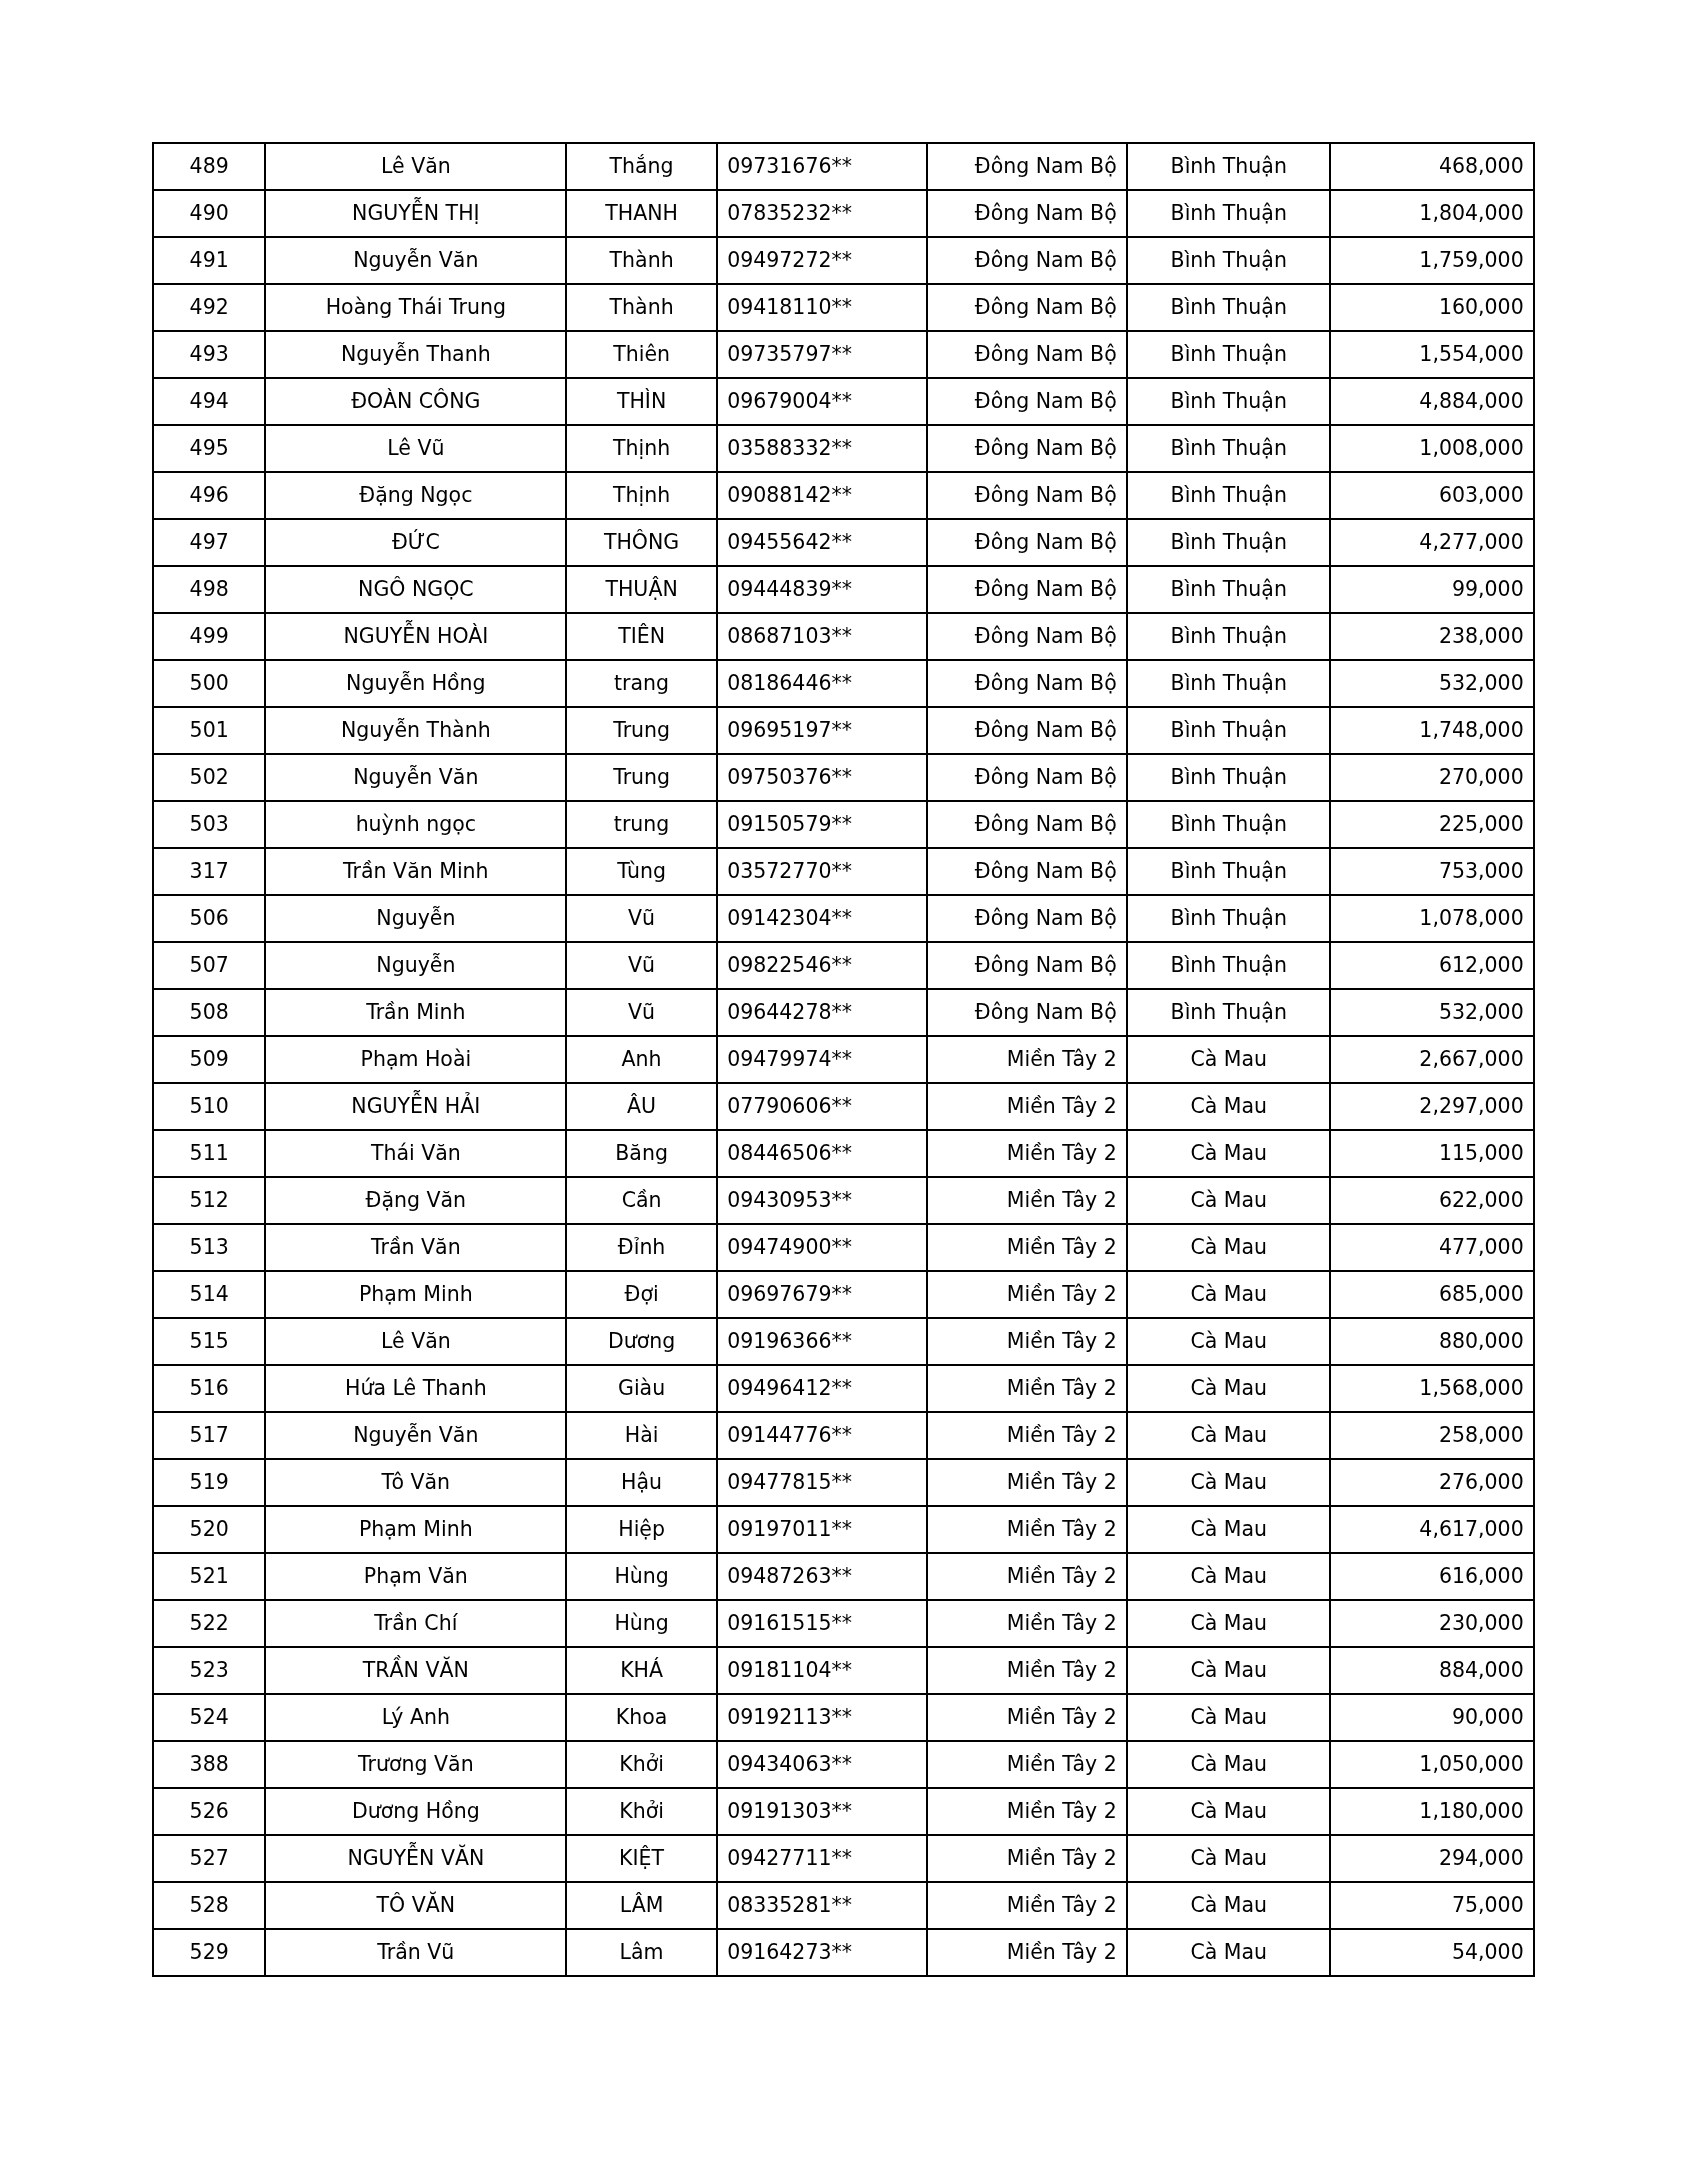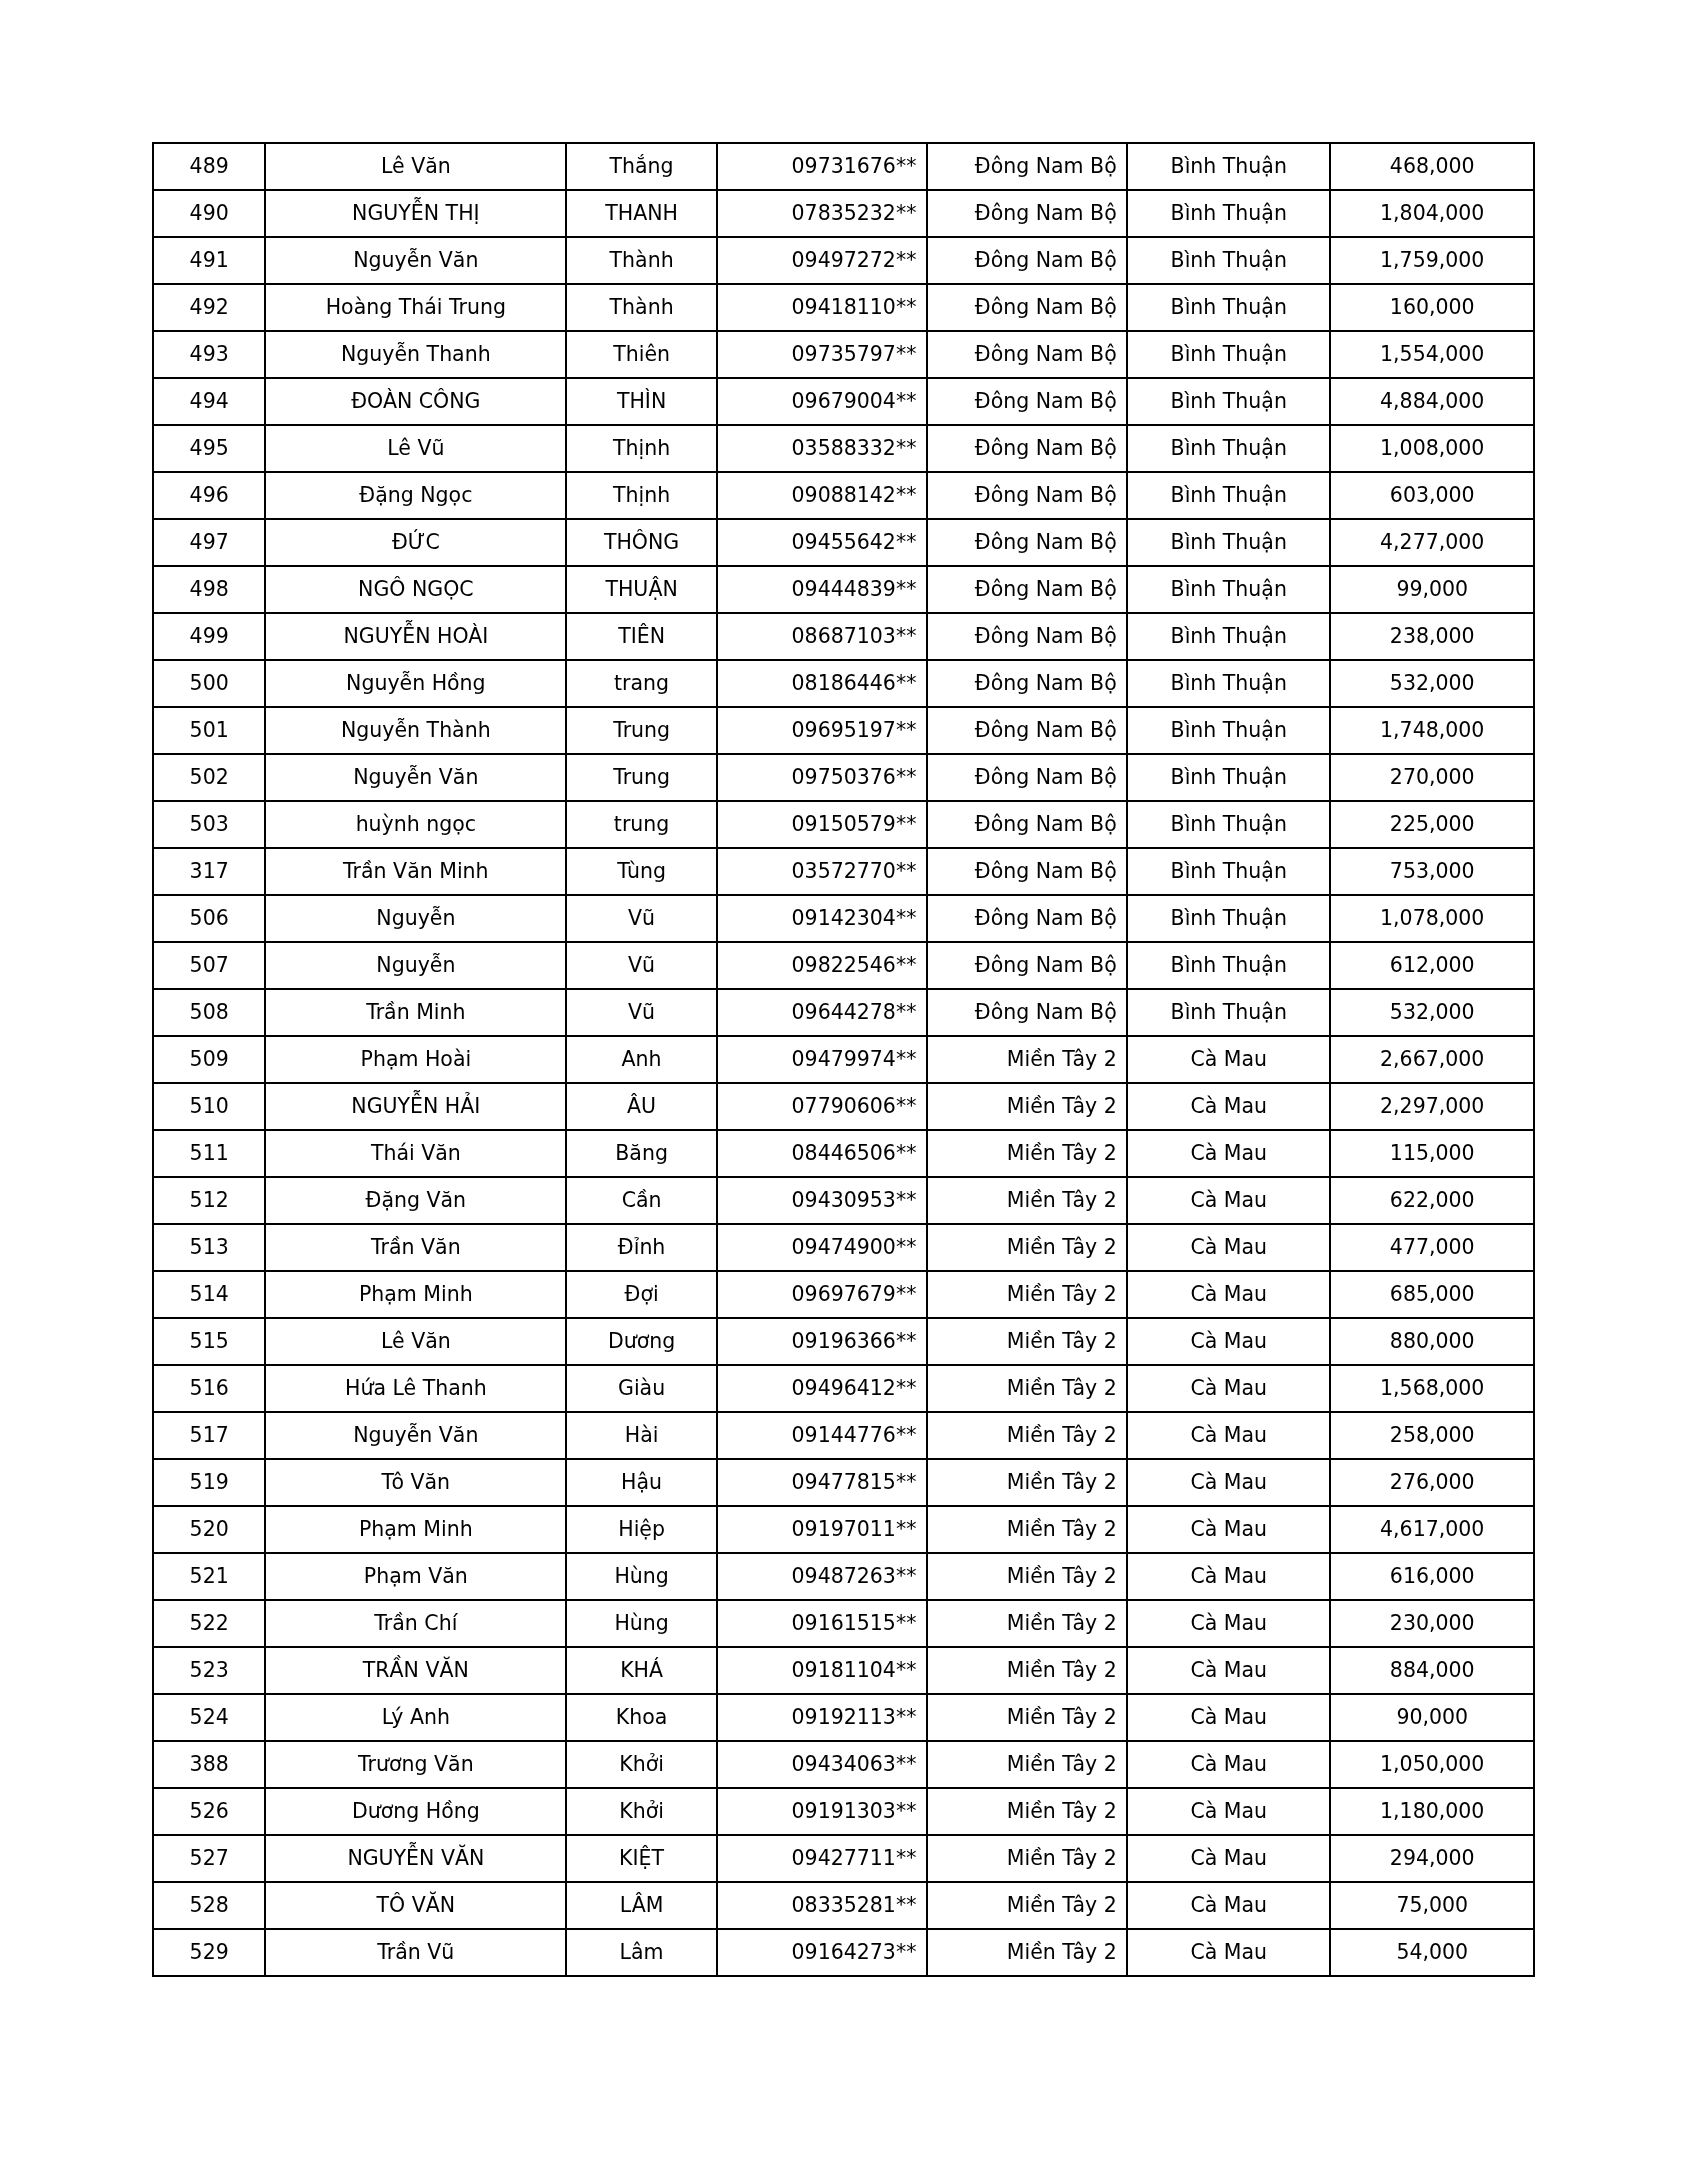--- a/index.html
+++ b/index.html
@@ -44,24 +44,24 @@
   col.c-first  { width: 284px; }
   col.c-last   { width: 142px; }
   col.c-phone  { width: 198px; }
   col.c-region { width: 189px; }
   col.c-prov   { width: 192px; }
   col.c-amount { width: 192px; }
 
   td.idx    { text-align: center; margin-top: 24px; }
   td.first  { text-align: center; }
   td.last   { text-align: center; }
-  td.phone  { text-align: right; }
+  td.phone  { text-align: left; }
   td.region { text-align: right; }
   td.prov   { text-align: center; }
-  td.amount { text-align: center; padding-right: 17px; }
+  td.amount { text-align: right; padding-right: 17px; }
 </style>
 </head>
 <body>
 
 <div class="page">
   <div class="table-wrap">
     <table class="data-table">
       <colgroup>
         <col class="c-idx">
         <col class="c-first">

